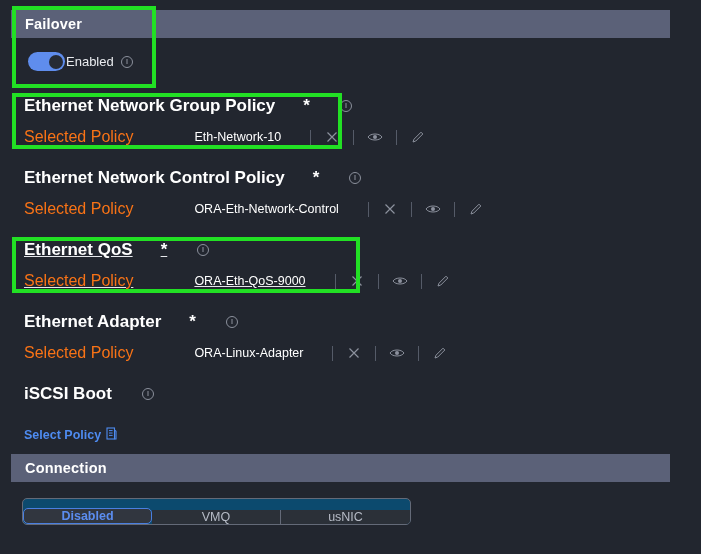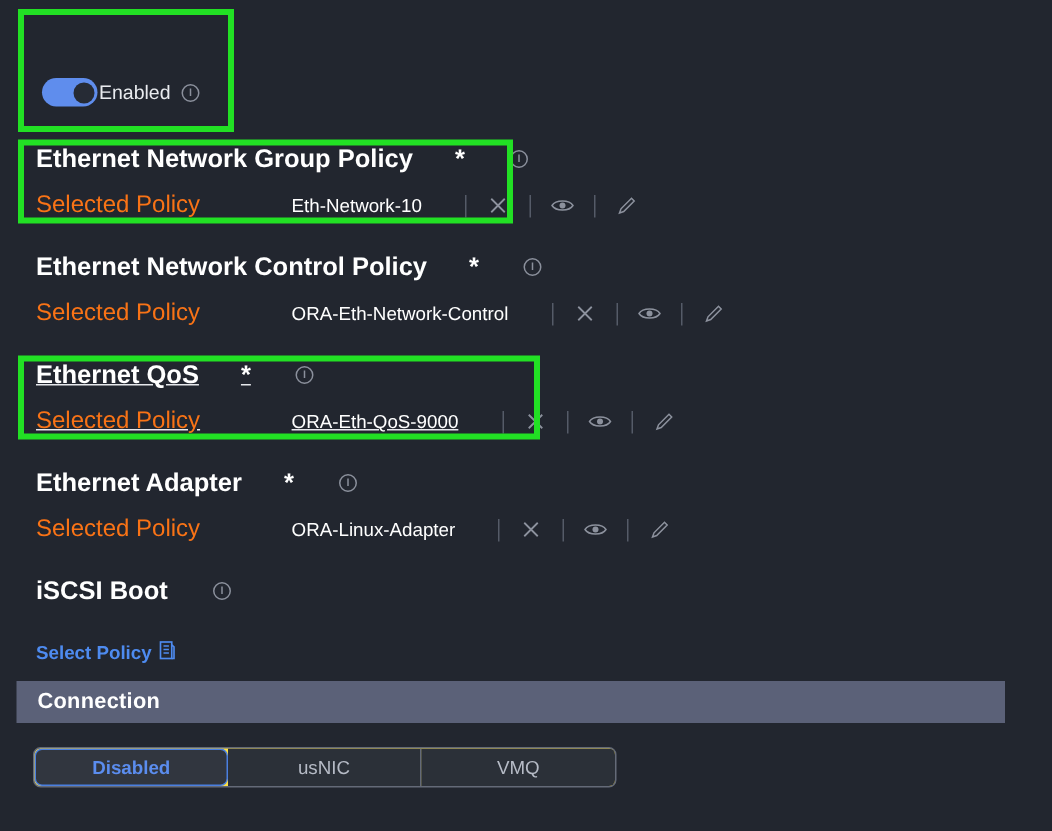--- a/index.html
+++ b/index.html
@@ -172,21 +172,22 @@
   .segmented {
     position: absolute;
     left: 22px;
     top: 498px;
     height: 27px;
     display: flex;
     border: 1px solid #646a78;
     border-radius: 5px;
     box-sizing: border-box;
     overflow: hidden;
-    background: #fde047;
+    background: #0c4a6e;
+    align-items: flex-end;
   }
   .seg {
     width: 129px;
     display: flex;
     align-items: center;
     justify-content: center;
     font-size: 12.5px;
     color: #b6bbc6;
     border-right: 1px solid #646a78;
     box-sizing: border-box;
@@ -210,20 +211,23 @@
   }
   #hl-failover   { left: 12px;  top: 6px;   width: 144px; height: 82px;  }
   #hl-netgroup   { left: 12px;  top: 93px;  width: 330px; height: 56px;  }
   #hl-qos        { left: 12px;  top: 237px; width: 348px; height: 56px;  }
 </style>
 </head>
 <body>
 
 <div class="page">
 
+  <div class="section-bar" id="bar-failover">
+    <span class="section-title">Failover</span>
+  </div>
 
   <div class="toggle-row">
     <div class="toggle">
       <div class="knob"></div>
     </div>
     <span class="toggle-label">Enabled</span>
     <span class="info-icon"></span>
   </div>
 
   <div class="policy-block" style="top:98px;">
@@ -375,21 +379,21 @@
       </svg>
     </span>
   </div>
 
   <div class="section-bar" id="bar-connection">
     <span class="section-title">Connection</span>
   </div>
 
   <div class="segmented">
     <div class="seg active">Disabled</div>
+    <div class="seg">VMQ</div>
     <div class="seg">usNIC</div>
-    <div class="seg">VMQ</div>
   </div>
 
   <div class="hl" id="hl-failover"></div>
   <div class="hl" id="hl-netgroup"></div>
   <div class="hl" id="hl-qos"></div>
 
 </div>
 
 </body></html>

